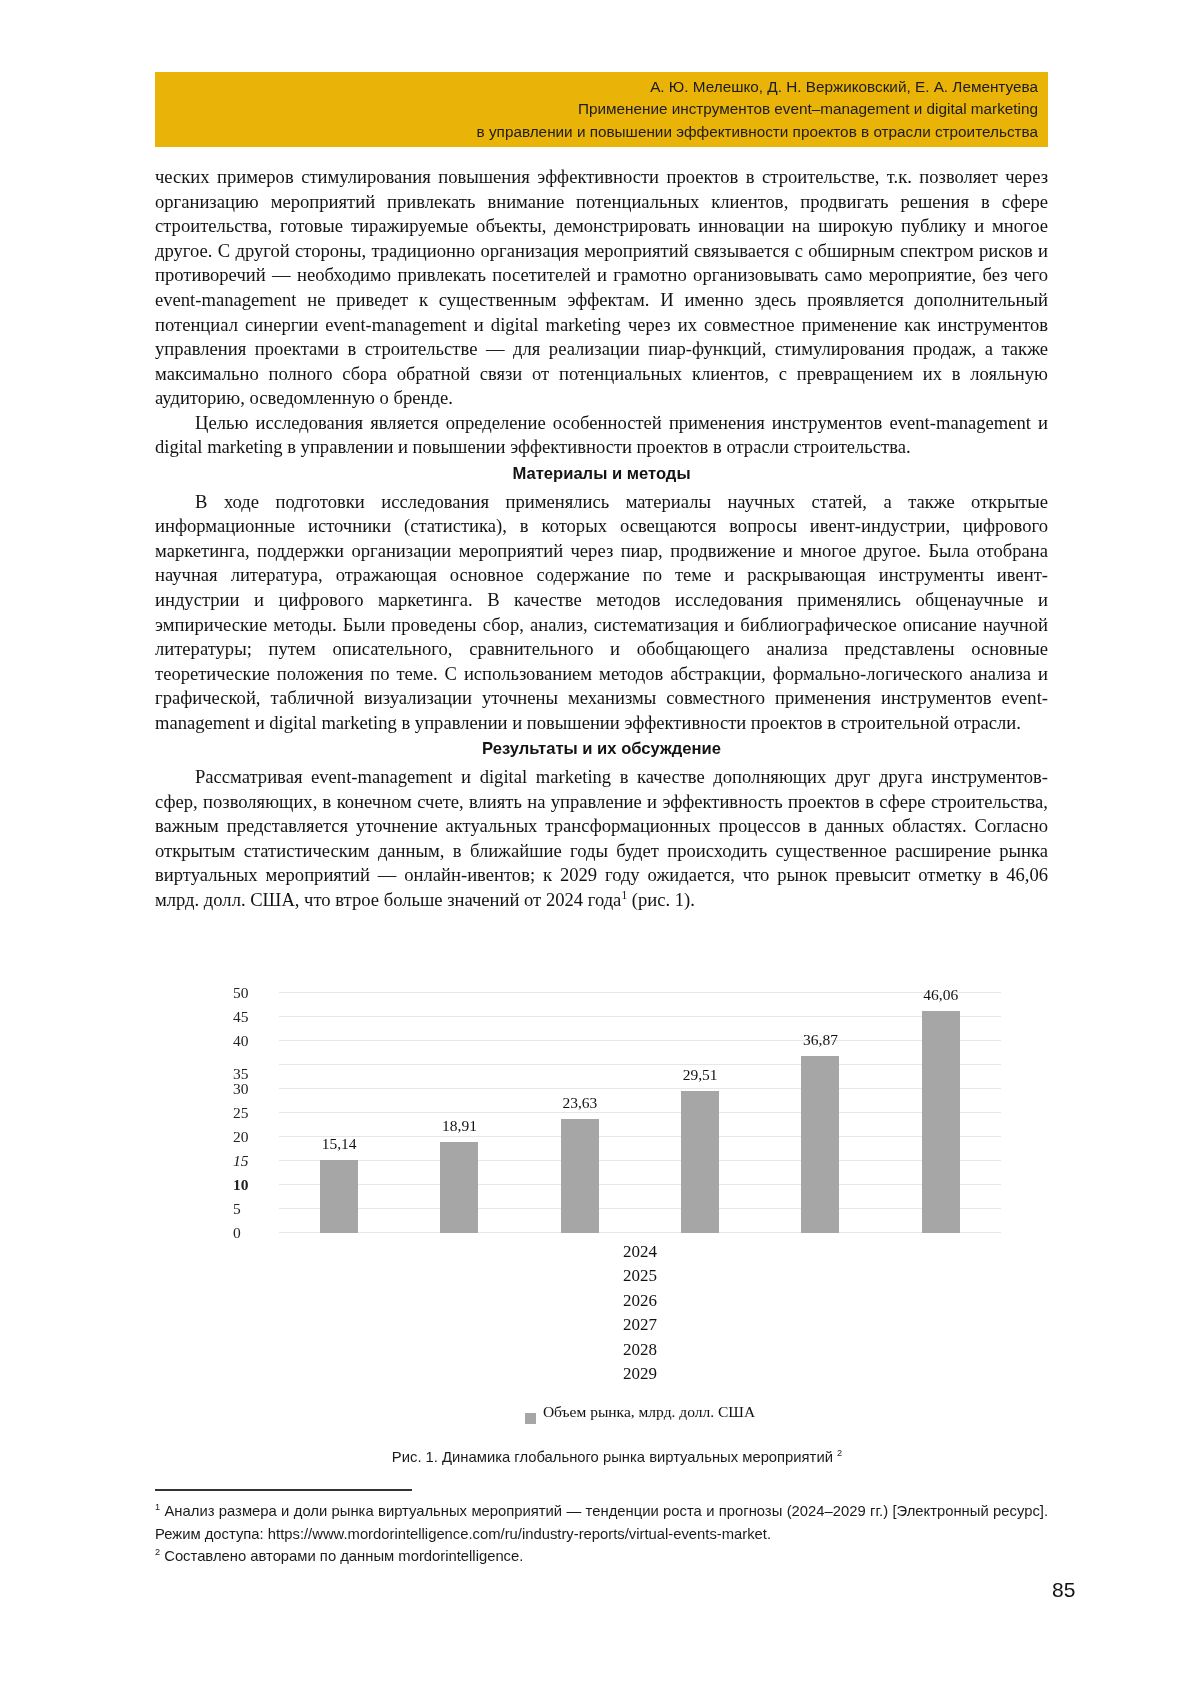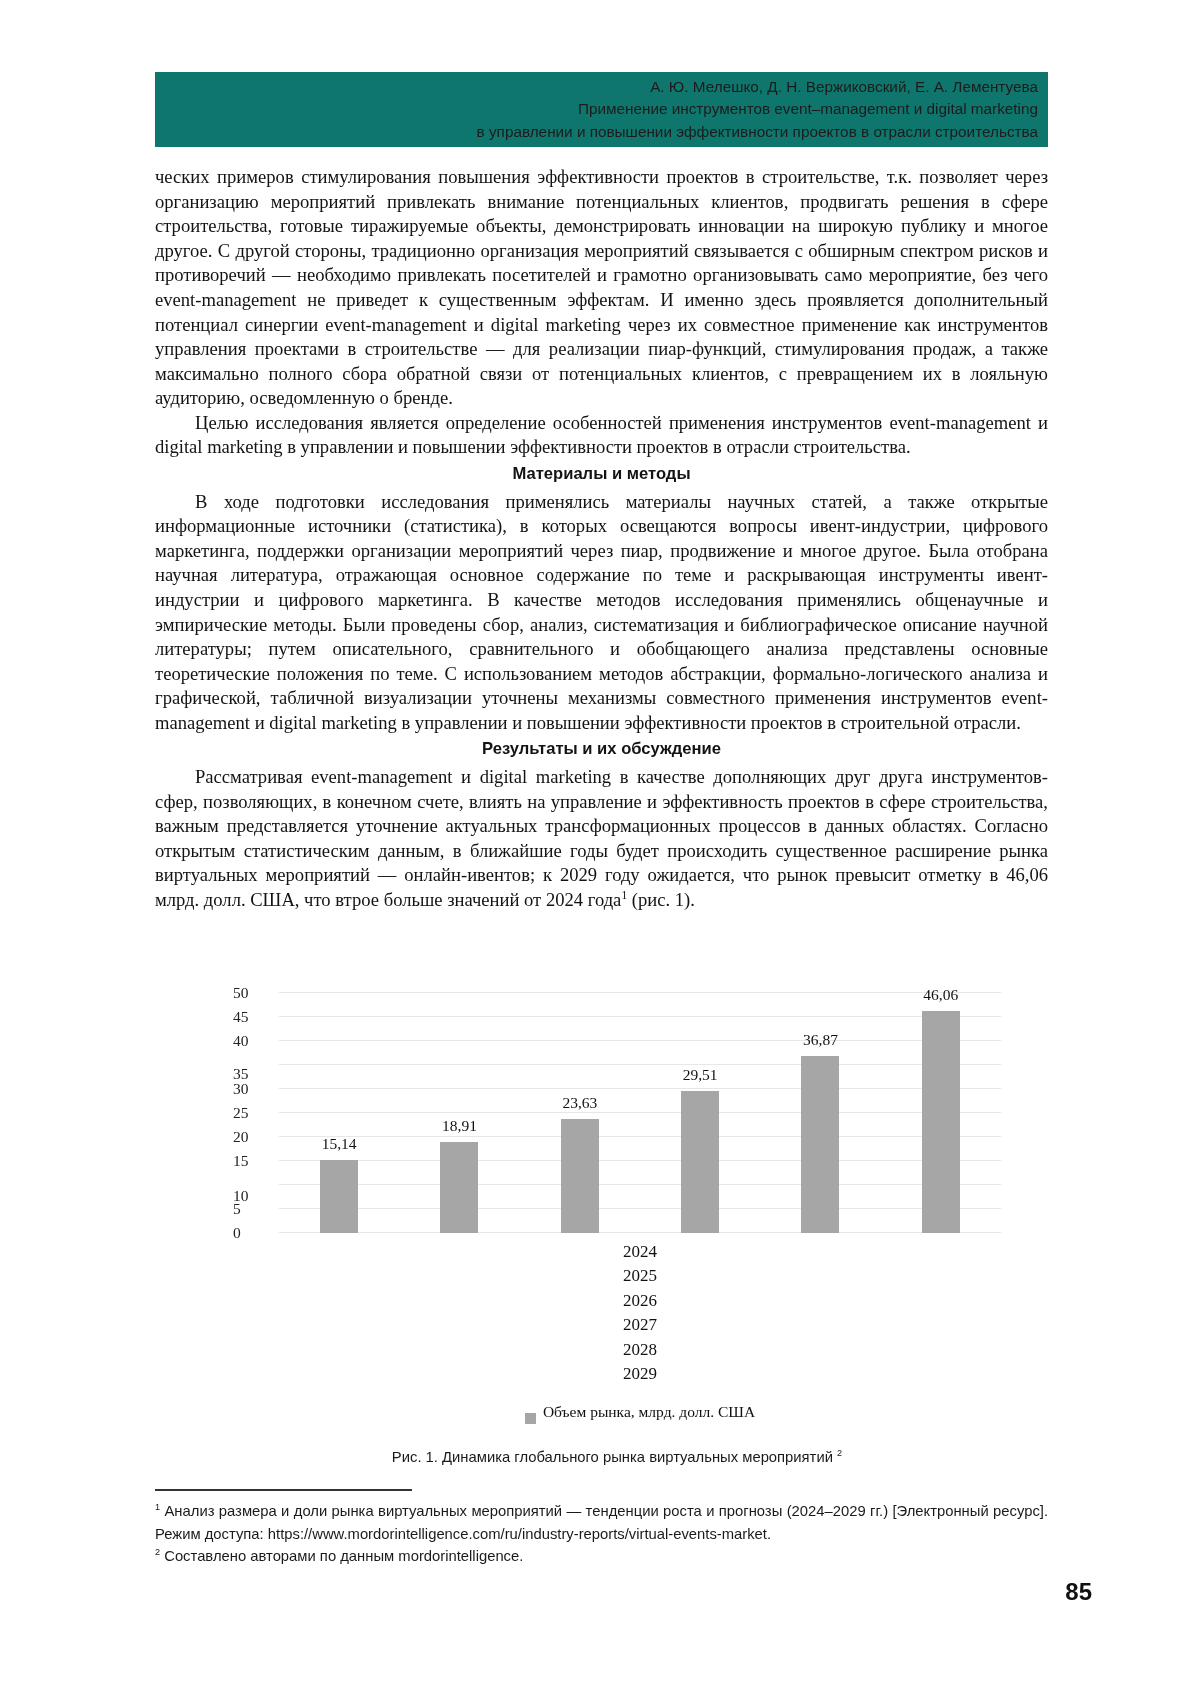--- a/index.html
+++ b/index.html
@@ -6,21 +6,21 @@
   .page {
     position:relative; width:1200px; height:1697px; background:#ffffff;
     overflow:hidden; color:#111;
   }
   .content {
     position:absolute; left:155px; top:0; width:893px;
     font-family:"Liberation Serif", serif;
     font-size:18.6px; line-height:24.55px; text-align:justify; color:#131313;
   }
   .header-box {
-    margin-top:72px; background:#0f766e; padding:4px 10px; box-sizing:border-box;
+    margin-top:72px; background:#eab308; padding:4px 10px; box-sizing:border-box;
     font-family:"Liberation Sans", sans-serif; font-size:15.3px; line-height:22.4px;
     text-align:right; color:#1c1c1c;
   }
   .para { margin:0; }
   .para.first { margin-top:18px; }
   .indent { text-indent:40px; }
   .section-heading {
     font-family:"Liberation Sans", sans-serif; font-weight:bold;
     font-size:16.6px; line-height:21px; text-align:center; margin:3px 0 6px 0;
   }
@@ -66,22 +66,22 @@
     font-family:"Liberation Sans", sans-serif; font-size:14.8px; line-height:19px; color:#1a1a1a;
   }
 
   
   .footnote-rule { width:257px; border:none; border-top:2px solid #333; margin:22px 0 9px 0; }
   .footnote {
     font-family:"Liberation Sans", sans-serif; font-size:14.8px; line-height:22.4px;
     text-align:justify; color:#1a1a1a; margin:0;
   }
   .page-number {
-    position:absolute; top:1578px; left:1052px; width:40px; text-align:right;
-    font-family:"Liberation Sans", sans-serif; font-size:24px; color:#111;font-weight:bold;
+    position:absolute; top:1578px; left:1052px; width:40px; text-align:left;
+    font-family:"Liberation Sans", sans-serif; font-size:21px; color:#111;
   }
 </style>
 </head>
 <body>
 
 <div class="page">
   <div class="content">
 
     <div class="header-box">
       <div>А. Ю. Мелешко, Д. Н. Вержиковский, Е. А. Лементуева</div>
@@ -126,23 +126,23 @@
           <div class="bar-group">
             <div class="bar-value" style="bottom: 228.088px;">46,06</div>
             <div class="bar" style="height: 221.088px; background: rgb(166, 166, 166);"></div>
           </div>
         </div>
       <div class="gridline" style="bottom: 0px; background: rgb(231, 231, 231);"></div>
           <div class="ytick" style="bottom: -9px;">0</div>
           <div class="gridline" style="bottom: 24px; background: rgb(231, 231, 231);"></div>
           <div class="ytick" style="bottom: 15px;">5</div>
           <div class="gridline" style="bottom: 48px; background: rgb(231, 231, 231);"></div>
-          <div class="ytick" style="bottom: 28px;">10</div>
+          <div class="ytick" style="bottom: 39px; font-weight: bold;">10</div>
           <div class="gridline" style="bottom: 72px; background: rgb(231, 231, 231);"></div>
-          <div class="ytick" style="bottom: 63px;">15</div>
+          <div class="ytick" style="bottom: 63px; font-style: italic;">15</div>
           <div class="gridline" style="bottom: 96px; background: rgb(231, 231, 231);"></div>
           <div class="ytick" style="bottom: 87px;">20</div>
           <div class="gridline" style="bottom: 120px; background: rgb(231, 231, 231);"></div>
           <div class="ytick" style="bottom: 111px;">25</div>
           <div class="gridline" style="bottom: 144px; background: rgb(231, 231, 231);"></div>
           <div class="ytick" style="bottom: 135px;">30</div>
           <div class="gridline" style="bottom: 168px; background: rgb(231, 231, 231);"></div>
           <div class="ytick" style="bottom: 150px;">35</div>
           <div class="gridline" style="bottom: 192px; background: rgb(231, 231, 231);"></div>
           <div class="ytick" style="bottom: 183px;">40</div>

